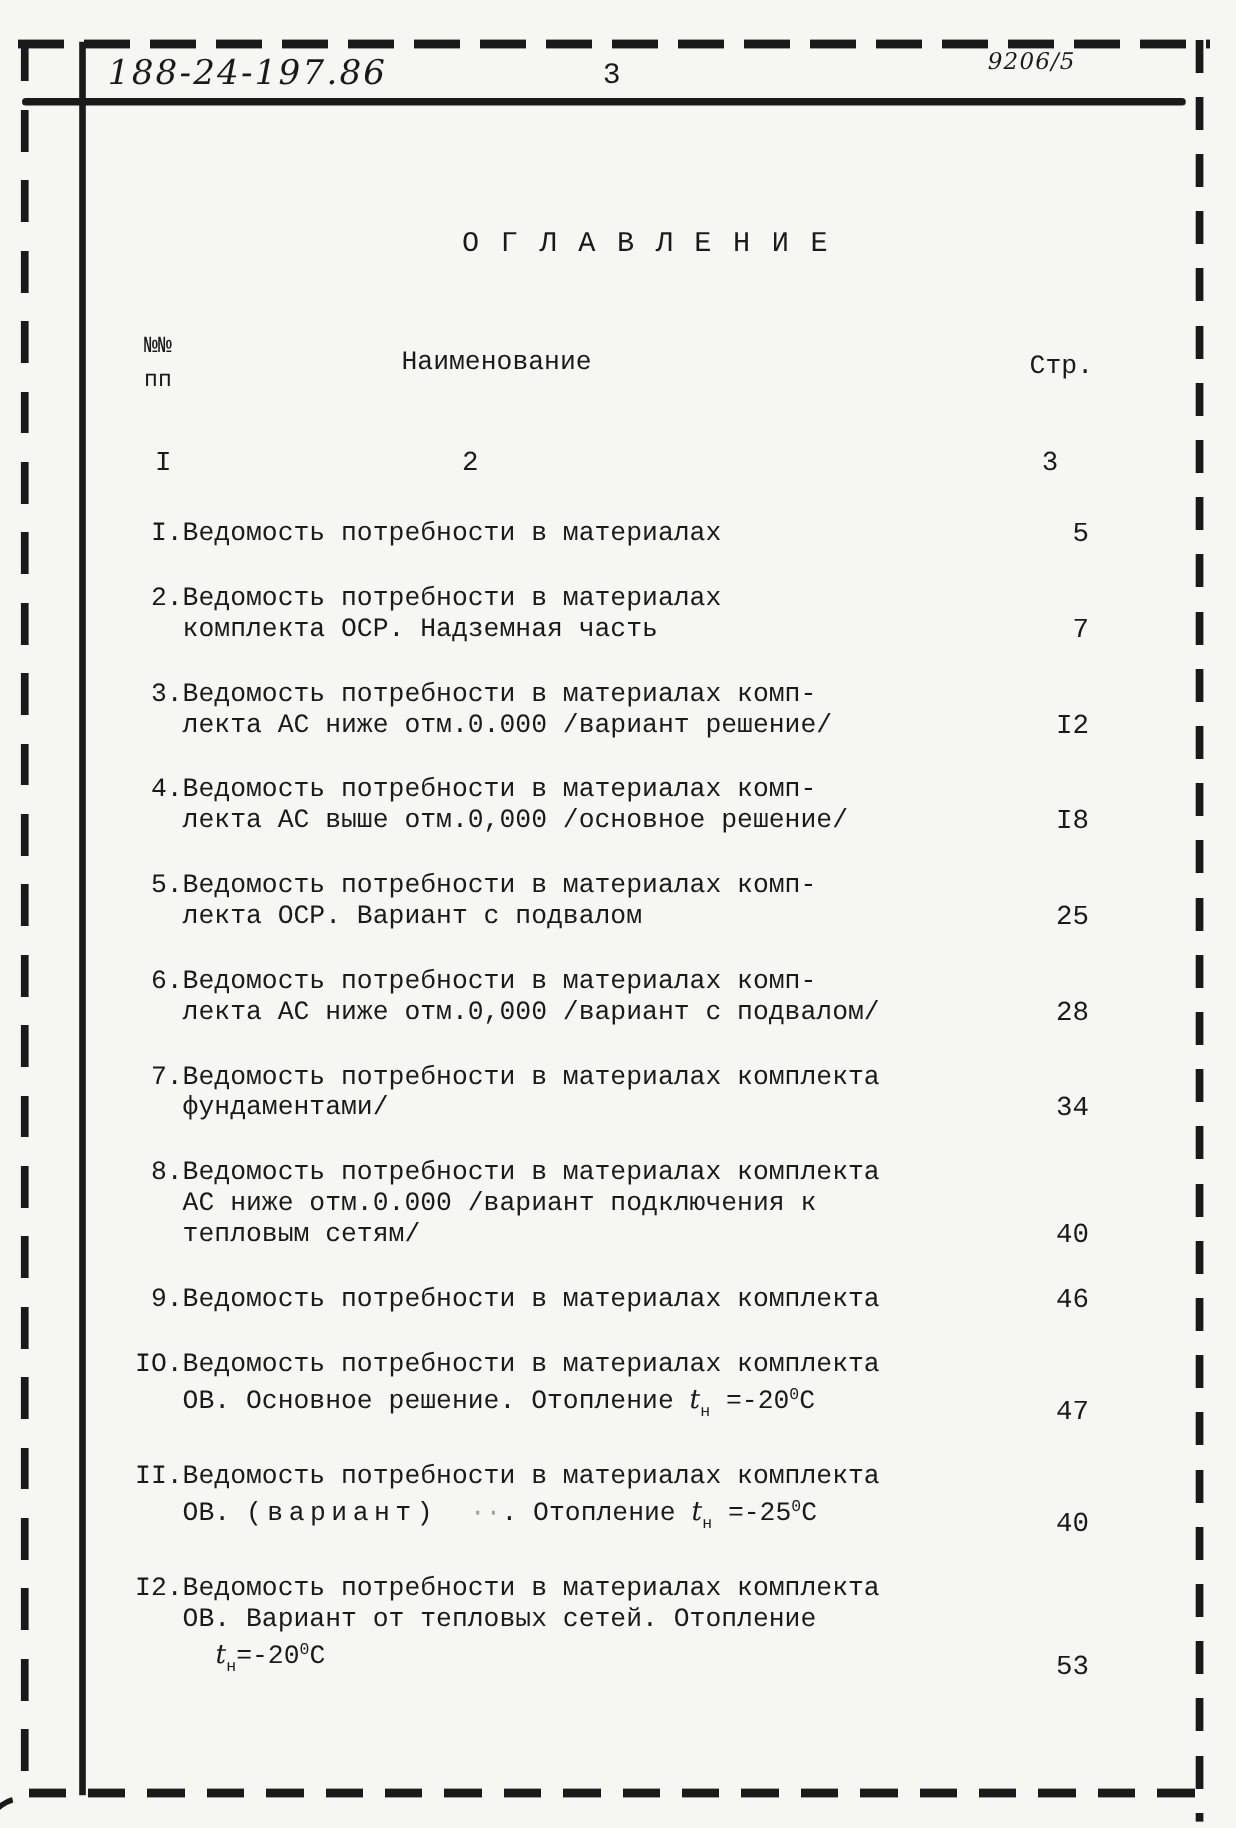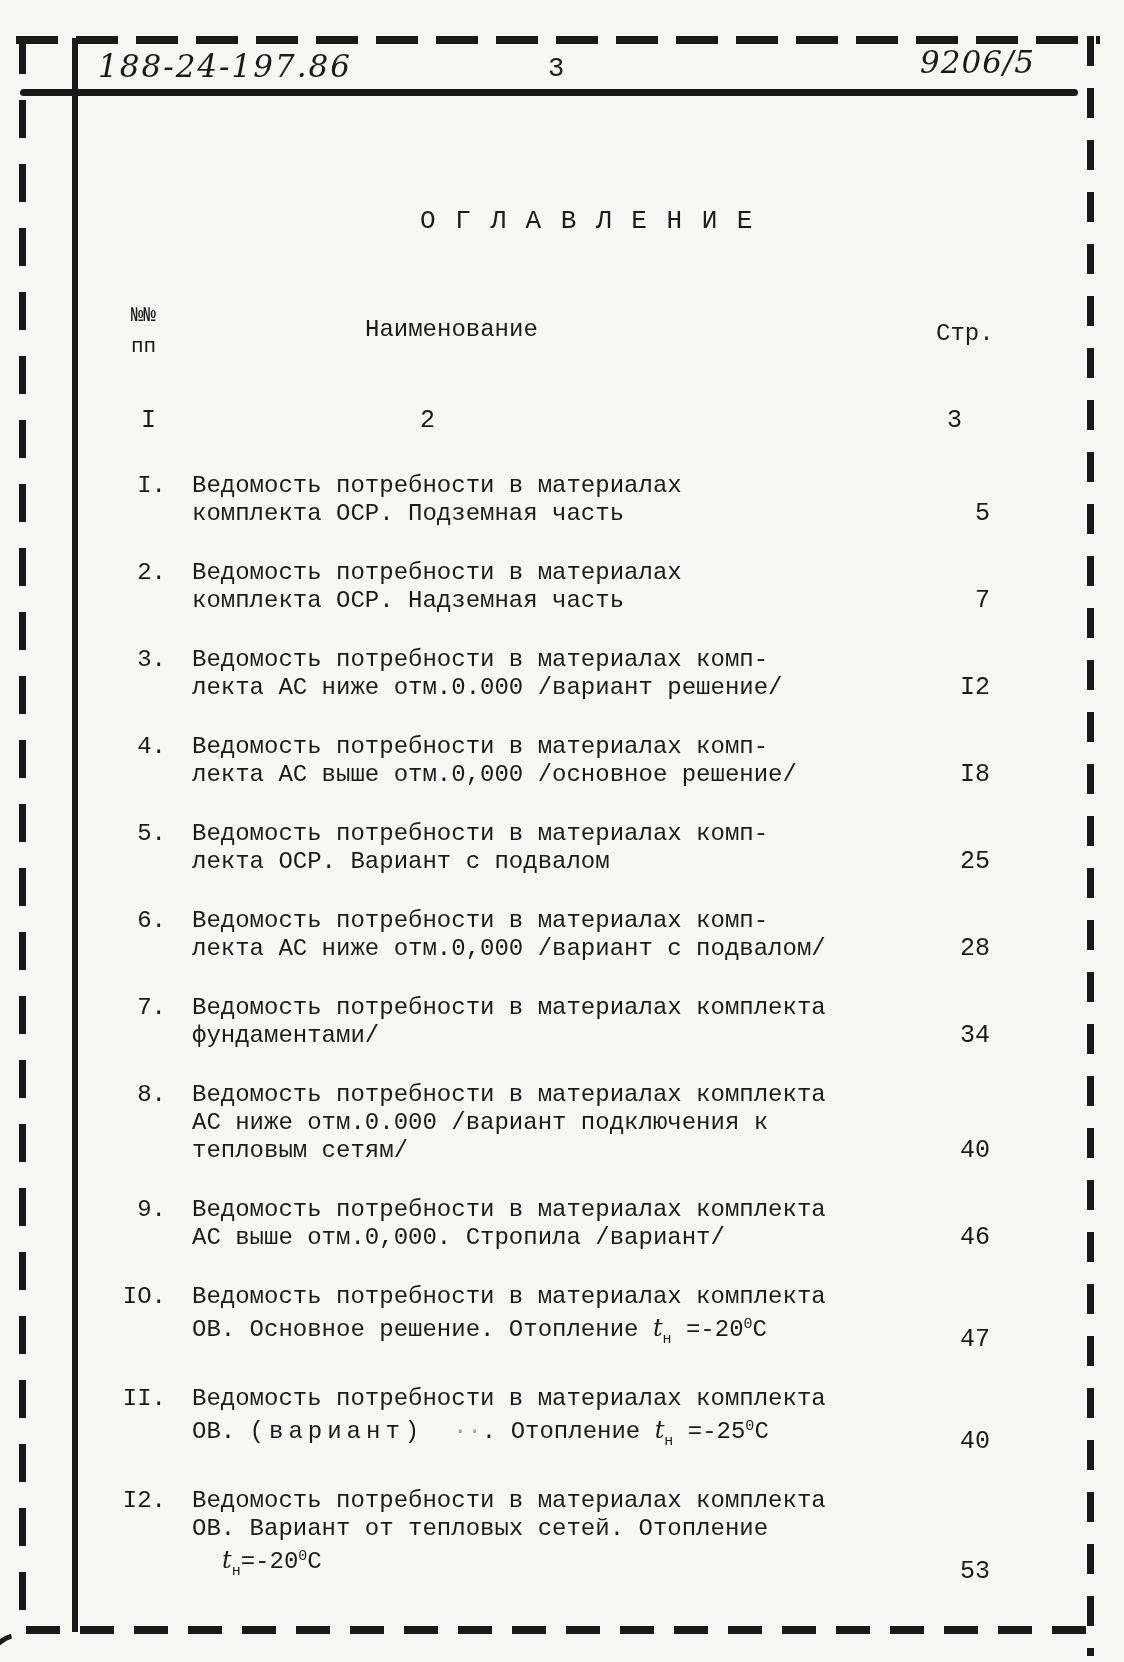--- a/index.html
+++ b/index.html
@@ -29,36 +29,36 @@
   .rule-h{position:absolute;left:20px;top:89px;width:1058px;height:7px;
     background:var(--ink);border-radius:4px;}
   .rule-v{position:absolute;left:72px;top:38px;width:6px;height:1594px;background:var(--ink);}
   .artifact{position:absolute;left:-14px;top:1632px;width:50px;height:56px;
     border:5px solid transparent;border-left-color:var(--ink);
     border-radius:50%;transform:rotate(32deg);}
   
   .hand-script{font-family:"DejaVu Serif","Liberation Serif",serif;font-style:italic;}
   .doc-number{position:absolute;left:98px;top:48px;font-size:31px;letter-spacing:2px;}
   .sheet-number{position:absolute;left:548px;top:54px;font-size:27px;}
-  .order-number{position:absolute;left:920px;top:44px;font-size:31px;letter-spacing:1px;}
+  .order-number{position:absolute;left:898px;top:44px;font-size:21px;letter-spacing:1px;}
   
   .toc-title{position:absolute;left:420px;top:166px;font-size:26px;white-space:pre;letter-spacing:2px;margin-top:40px;}
   .colhead-num{position:absolute;left:131px;top:300px;font-size:21px;line-height:31px;}
   .colhead-name{position:absolute;left:365px;top:316px;font-size:24px;}
   .colhead-page{position:absolute;left:936px;top:320px;font-size:24px;text-align:right;}
   .idx{position:absolute;top:406px;font-size:25px;}
   .idx-num{left:141px;}
   .idx-name{left:420px;}
   .idx-page{left:947px;}
   
   .toc-items{position:absolute;left:106px;top:472px;width:884px;}
   .toc-row{display:flex;align-items:flex-start;margin-bottom:31px;}
   .toc-row:last-child{margin-bottom:0;}
   .toc-num{width:60px;text-align:right;font-size:24px;line-height:28px;white-space:pre;flex:none;}
-  .toc-text{flex:1;margin-left:26px;font-size:24px;line-height:28px;}
+  .toc-text{flex:1;margin-left:0;font-size:24px;line-height:28px;}
   .toc-line{white-space:pre;}
   .toc-line.indent{padding-left:30px;}
   .toc-page{width:74px;flex:none;text-align:right;font-size:25px;line-height:28px;align-self:flex-end;}
   .seg-it{font-style:italic;font-family:"DejaVu Serif","Liberation Serif",serif;}
   .seg-sub{font-size:15px;vertical-align:-7px;}
   .seg-sup{font-size:15px;vertical-align:8px;}
   .seg-hand{letter-spacing:5px;}
   .seg-faint{color:var(--faint);}
 </style>
 </head>
@@ -89,21 +89,20 @@
 
   <div class="idx idx-num">I</div>
   <div class="idx idx-name">2</div>
   <div class="idx idx-page">3</div>
 
   <div class="toc-items">
       <div class="toc-row">
         <div class="toc-num">I.</div>
         <div class="toc-text">
           <div class="toc-line">Ведомость потребности в материалах</div>
-          <div class="toc-line">комплекта ОСР. Подземная часть</div>
         </div>
         <div class="toc-page">5</div>
       </div>
       <div class="toc-row">
         <div class="toc-num">2.</div>
         <div class="toc-text">
           <div class="toc-line">Ведомость потребности в материалах</div>
           <div class="toc-line">комплекта ОСР. Надземная часть</div>
         </div>
         <div class="toc-page">7</div>
@@ -154,21 +153,20 @@
           <div class="toc-line">Ведомость потребности в материалах комплекта</div>
           <div class="toc-line">АС ниже отм.0.000 /вариант подключения к</div>
           <div class="toc-line">тепловым сетям/</div>
         </div>
         <div class="toc-page">40</div>
       </div>
       <div class="toc-row">
         <div class="toc-num">9.</div>
         <div class="toc-text">
           <div class="toc-line">Ведомость потребности в материалах комплекта</div>
-          <div class="toc-line">АС выше отм.0,000. Стропила /вариант/</div>
         </div>
         <div class="toc-page">46</div>
       </div>
       <div class="toc-row">
         <div class="toc-num">IO.</div>
         <div class="toc-text">
           <div class="toc-line">Ведомость потребности в материалах комплекта</div>
           <div class="toc-line"><span>ОВ. Основное решение. Отопление </span><span class="seg-it">t</span><span class="seg-sub">н</span><span> =-20</span><span class="seg-sup">0</span><span>С</span></div>
         </div>
         <div class="toc-page">47</div>

